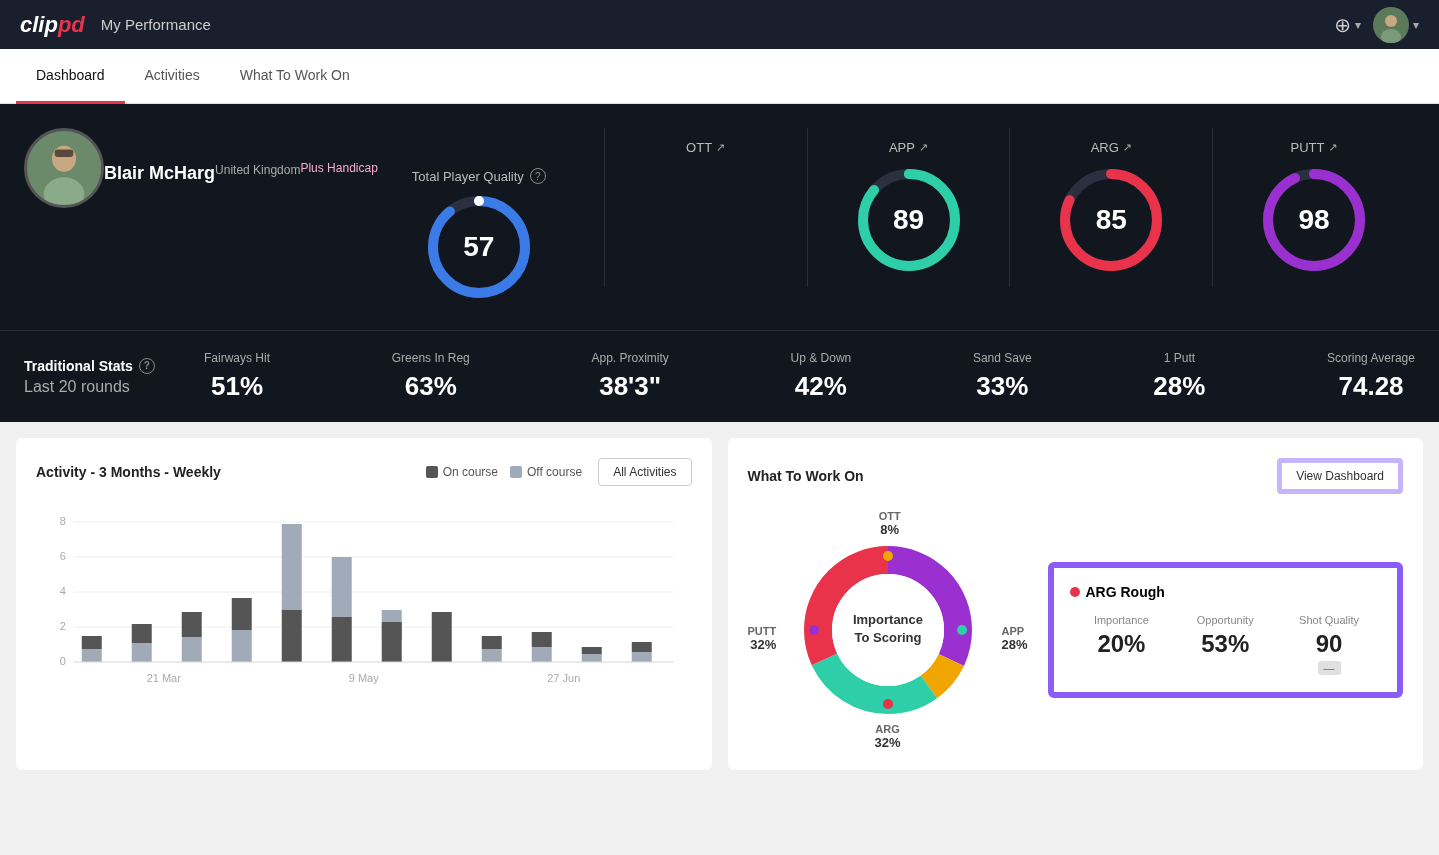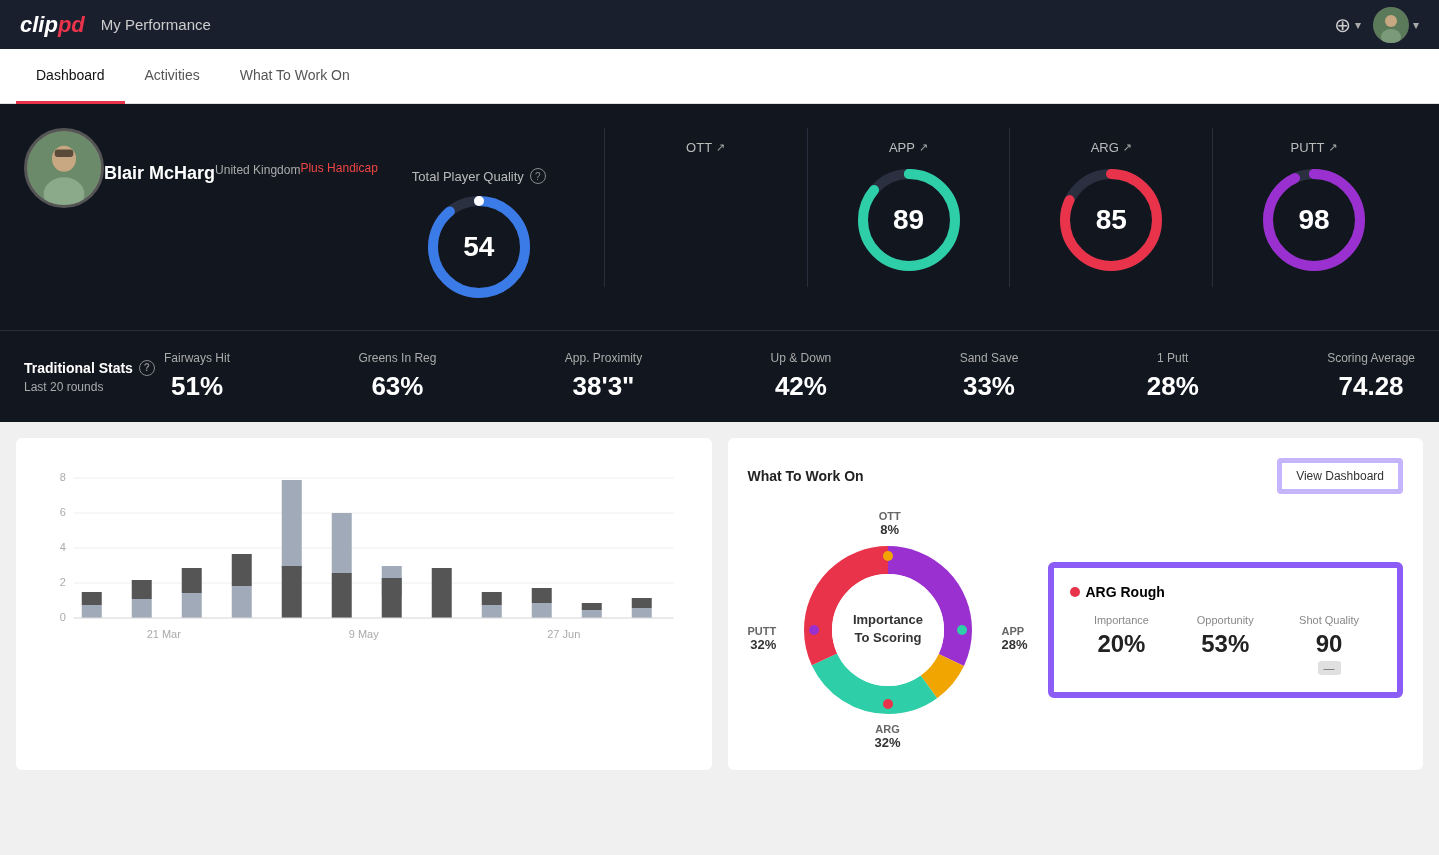--- a/index.html
+++ b/index.html
@@ -49,21 +49,21 @@
     .player-info { display: flex; align-items: center; min-width: 130px; }
     .player-avatar {
       width: 80px; height: 80px; border-radius: 50%;
       background: linear-gradient(135deg, #6a6a6a, #9a9a9a);
       display: flex; align-items: center; justify-content: center;
       font-size: 32px; color: #fff; overflow: hidden;
       border: 3px solid #555;
     }
     .player-name { font-size: 18px; font-weight: 700; margin-top: 10px; text-align: center; }
     .player-country { font-size: 12px; color: #aaa; margin-top: 4px; }
-    .player-handicap { font-size: 12px; color: #ef4444; margin-top: 0; }
+    .player-handicap { font-size: 12px; color: #f9a8d4; margin-top: 0; }
 
     .scores-container { display: flex; flex: 1; gap: 0; border-left: 1px solid #2a2f3e; }
     .score-item {
       flex: 1; display: flex; flex-direction: column; align-items: center;
       padding: 12px 8px; border-right: 1px solid #2a2f3e;
       position: relative;
     }
     .score-label { font-size: 13px; color: #bbb; margin-bottom: 10px; display: flex; align-items: center; gap: 4px; }
     .score-label .arrow { font-size: 11px; color: #aaa; }
 
@@ -82,25 +82,26 @@
 
     .tpq-wrapper { display: flex; flex-direction: column; align-items: center; padding: 0 24px 0 0; min-width: 170px; margin-top: 40px; }
 
     
     .traditional-stats {
       background: #12171f;
       border-top: 1px solid #2a2f3e;
       padding: 20px 24px;
       display: flex;
       align-items: center;
+      gap: 40px;
       color: #fff;
     }
     .ts-label-section { min-width: 140px; }
     .ts-label { font-size: 14px; font-weight: 600; display: flex; align-items: center; gap: 6px; }
-    .ts-sub { font-size: 12px; color: #aaa; margin-top: 4px; }
+    .ts-sub { font-size: 16px; color: #aaa; margin-top: 4px; }
     .ts-stats { display: flex; flex: 1; gap: 0; justify-content: space-between; }
     .ts-stat { text-align: center; }
     .ts-stat-label { font-size: 12px; color: #aaa; margin-bottom: 6px; }
     .ts-stat-value { font-size: 26px; font-weight: 600; }
 
     
     .bottom-section {
       display: flex;
       gap: 16px;
       padding: 16px;
@@ -201,21 +202,21 @@
       <div class="tpq-label">
         <span>Total Player Quality</span>
         <span class="info-icon">?</span>
       </div>
       <div class="ring-container">
         <svg viewBox="0 0 110 110">
           <circle cx="55" cy="55" r="46" fill="none" stroke="#2a3040" stroke-width="10"></circle>
           <circle cx="55" cy="55" r="46" fill="none" stroke="#3b7be8" stroke-width="10" stroke-dasharray="277" stroke-dashoffset="20" stroke-linecap="round" transform="rotate(-90 55 55)"></circle>
           <circle cx="55" cy="9" r="5" fill="#fff"></circle>
         </svg>
-        <div class="ring-value">54</div>
+        <div class="ring-value">57</div>
       </div>
     </div>
 
     <div class="scores-container">
 
       <div class="score-item">
         <div class="score-label">
           <span>OTT</span>
           <span class="arrow">↗</span>
         </div>
@@ -306,20 +307,36 @@
     <div class="ts-stat">
       <div class="ts-stat-label">Scoring Average</div>
       <div class="ts-stat-value">74.28</div>
     </div>
   </div>
 </div>
 
 <div class="bottom-section">
 
   <div class="card">
+    <div class="activity-header">
+      <div class="activity-title">Activity - 3 Months - Weekly</div>
+      <div style="display:flex;align-items:center;gap:16px;">
+        <div class="legend">
+          <div class="legend-item">
+            <div class="legend-dot" style="background:#555;"></div>
+            <span>On course</span>
+          </div>
+          <div class="legend-item">
+            <div class="legend-dot" style="background:#a0aab8;"></div>
+            <span>Off course</span>
+          </div>
+        </div>
+        <button class="btn-outline">All Activities</button>
+      </div>
+    </div>
 
     <div class="chart-area">
       <svg width="100%" height="200" viewBox="0 0 640 200">
 
         <line x1="30" y1="20" x2="630" y2="20" stroke="#eee" stroke-width="1"></line>
         <line x1="30" y1="55" x2="630" y2="55" stroke="#eee" stroke-width="1"></line>
         <line x1="30" y1="90" x2="630" y2="90" stroke="#eee" stroke-width="1"></line>
         <line x1="30" y1="125" x2="630" y2="125" stroke="#eee" stroke-width="1"></line>
         <line x1="30" y1="160" x2="630" y2="160" stroke="#eee" stroke-width="1"></line>
 

